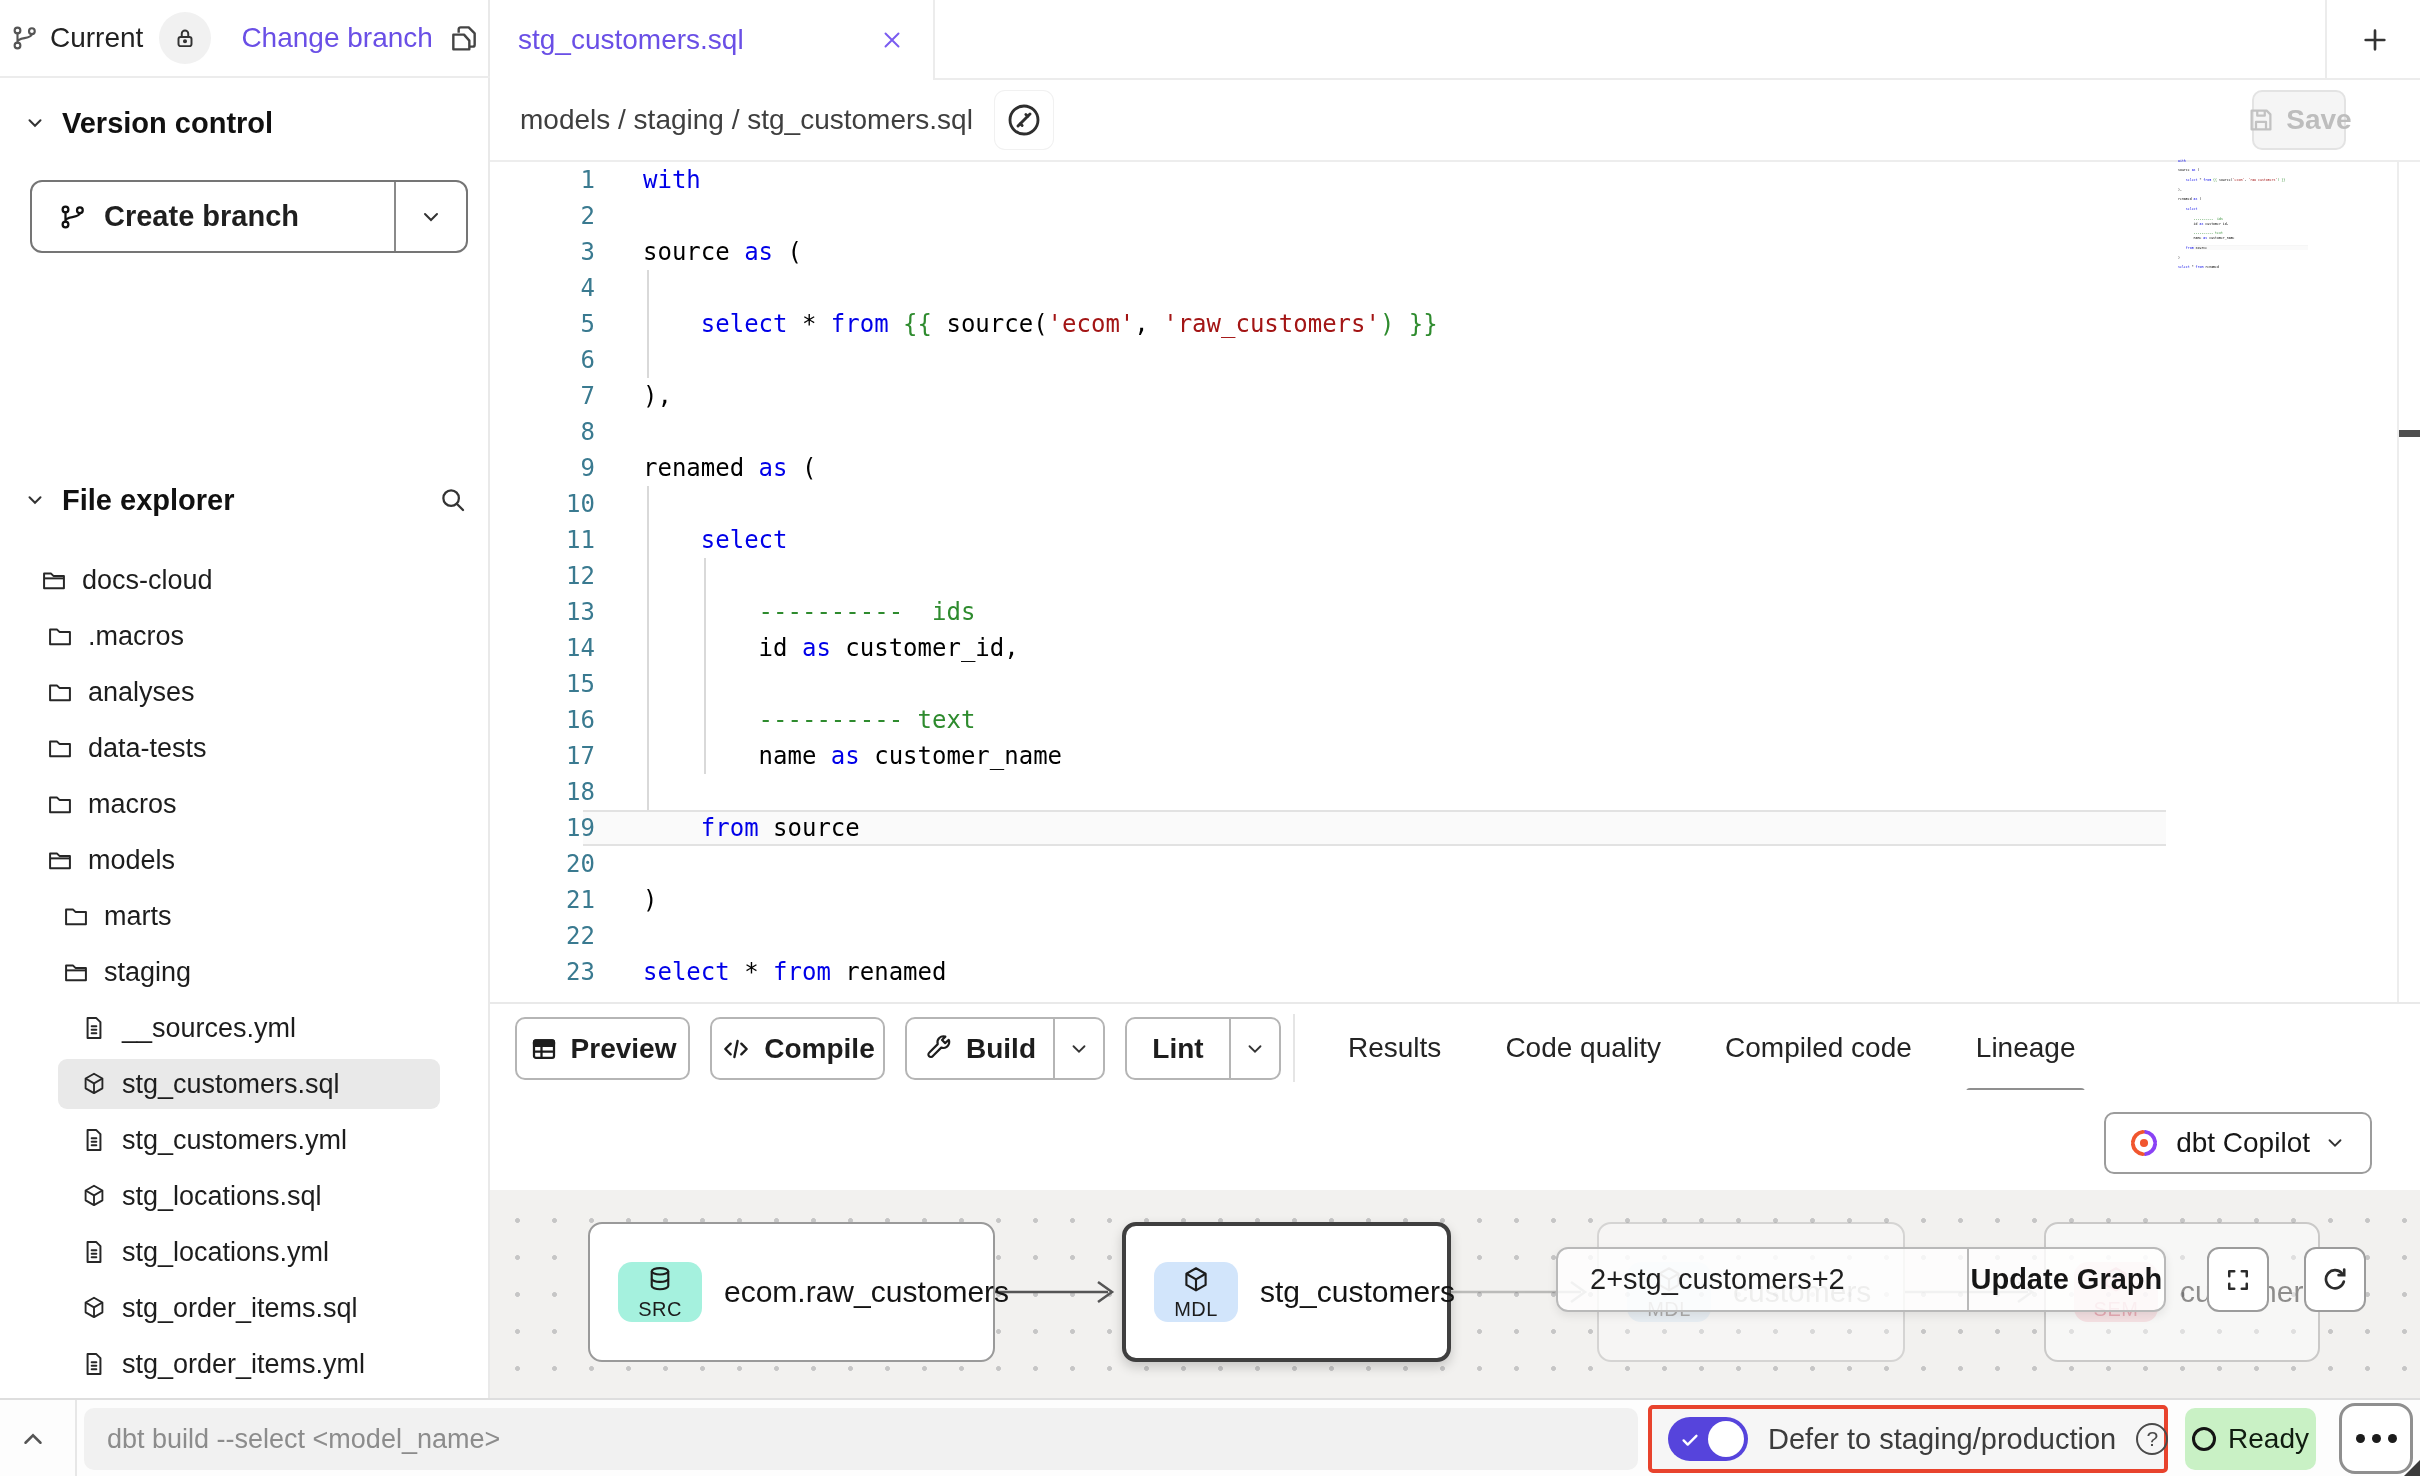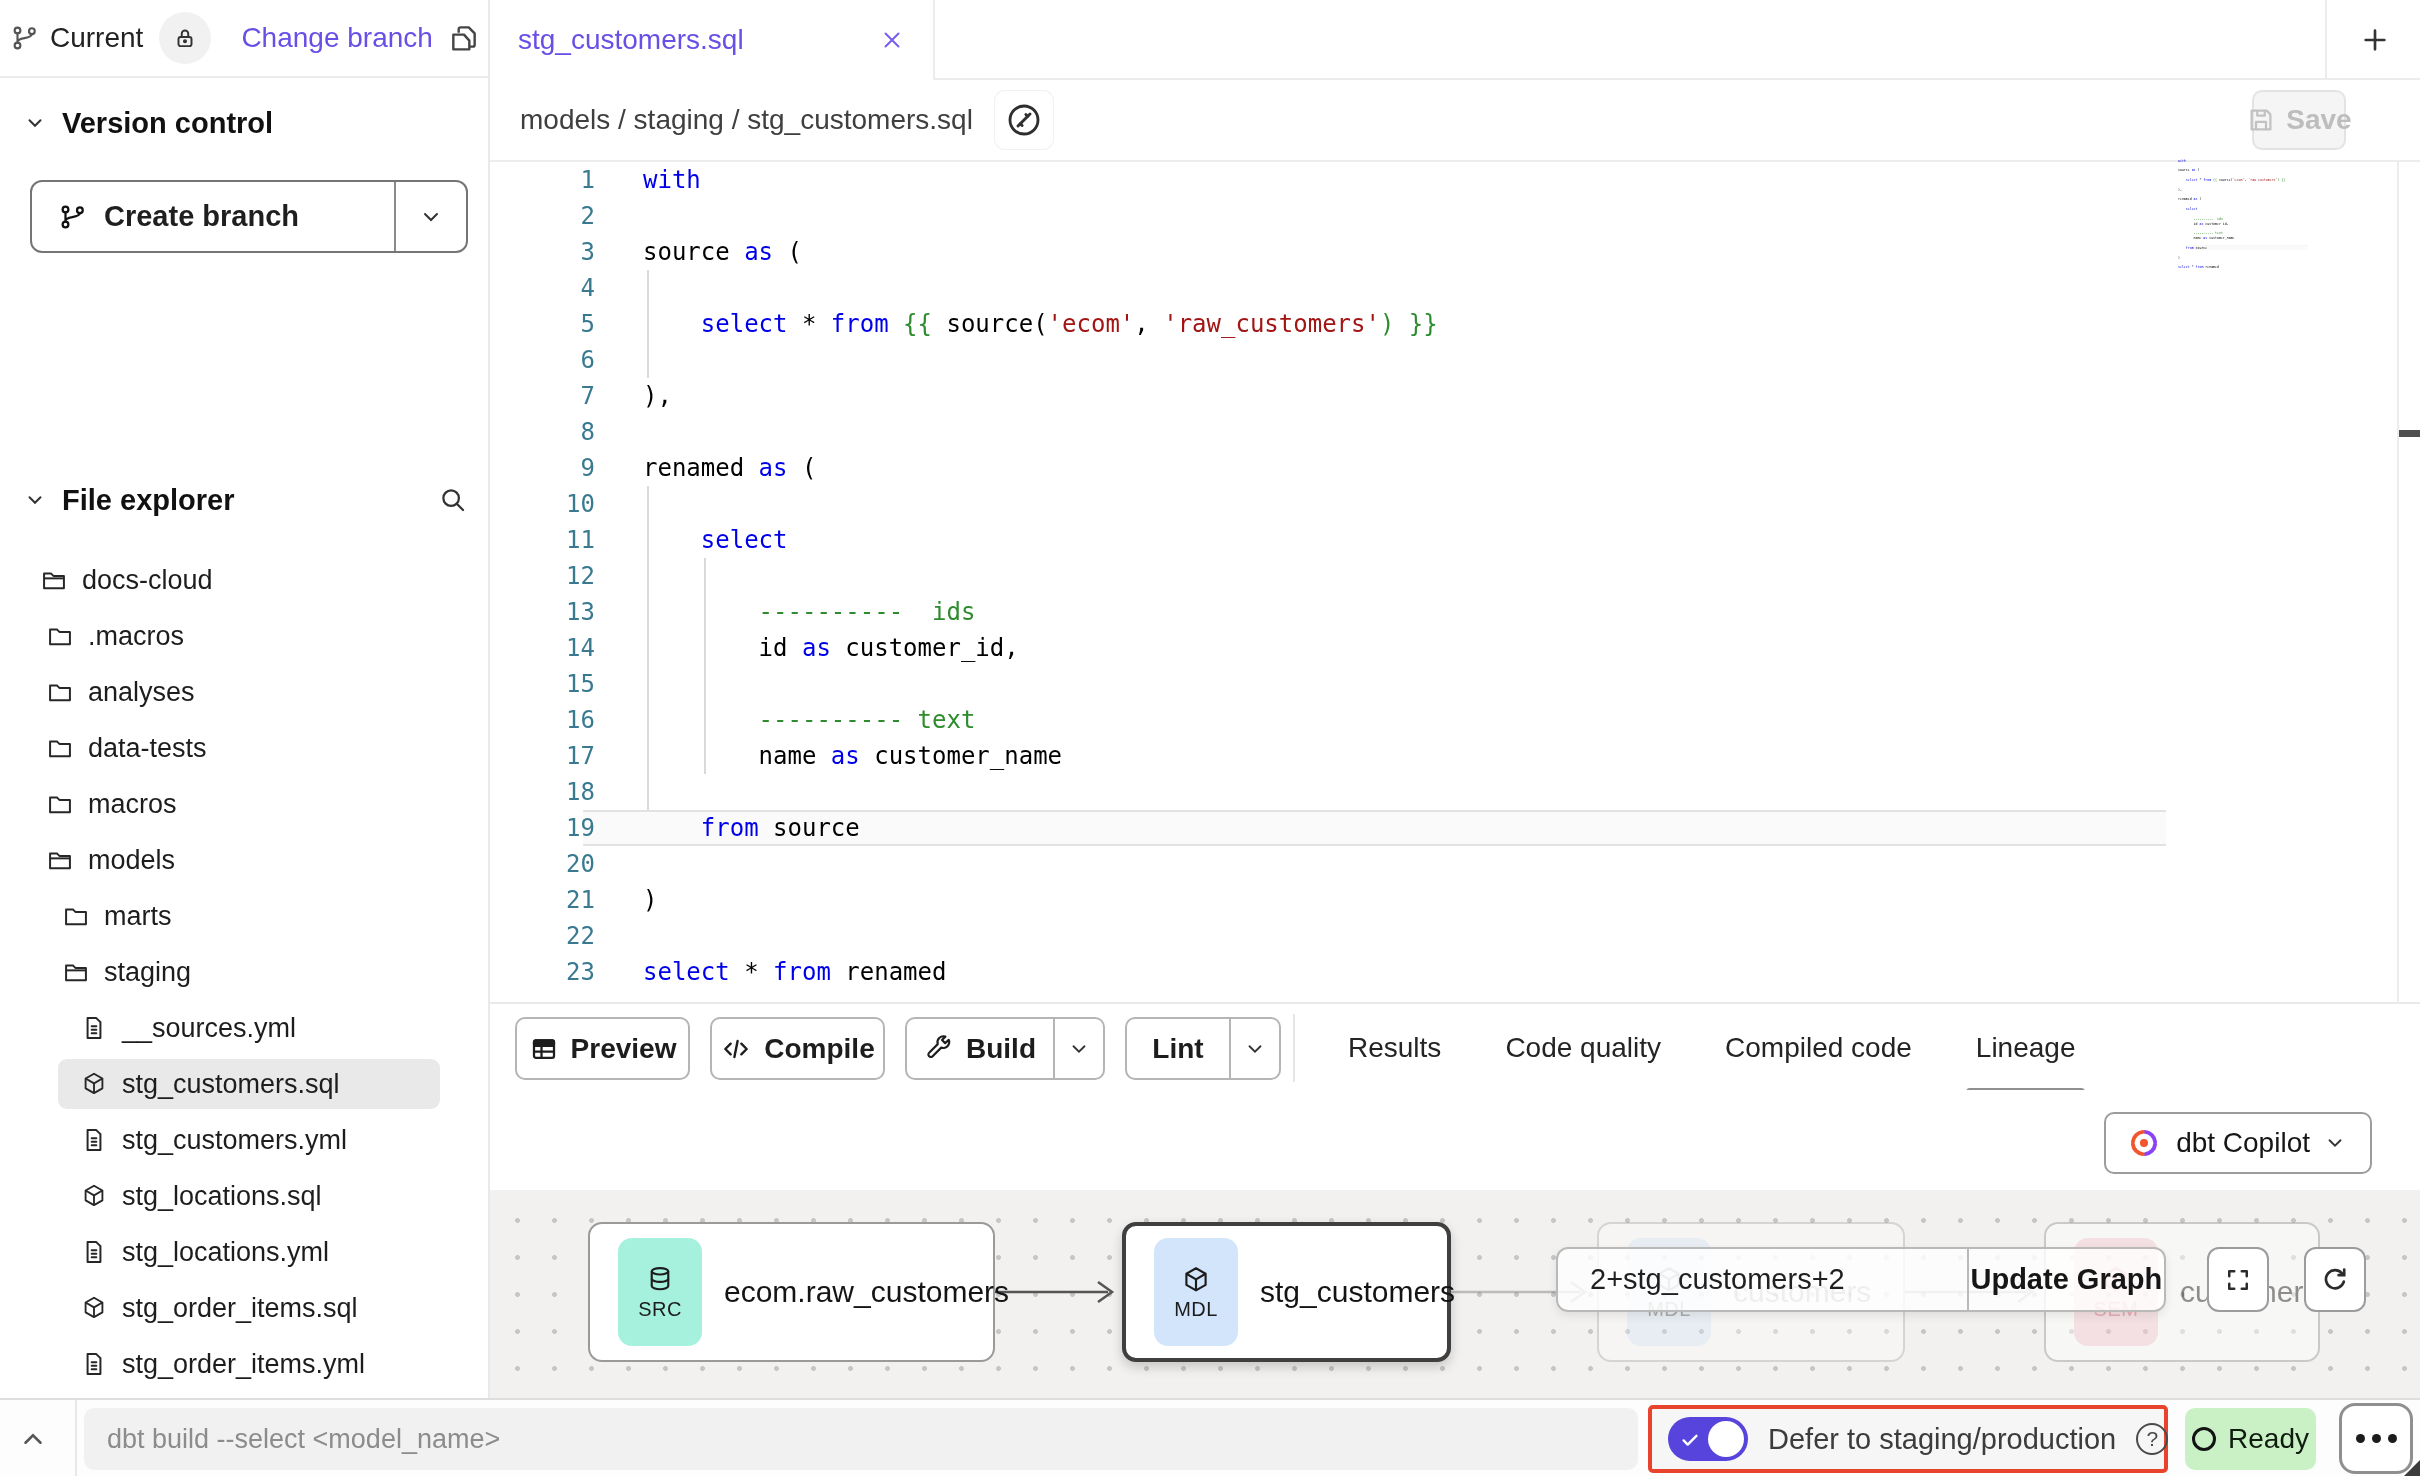--- a/index.html
+++ b/index.html
@@ -108,21 +108,21 @@
                font-size:28px;font-weight:400;color:#161616;cursor:pointer}
 
   
   .canvas{position:absolute;left:490px;top:1190px;width:1930px;height:208px;background:#f2f1ef;
           background-image:radial-gradient(circle,#c6c6c6 2.2px,transparent 2.4px);
           background-size:37px 37px;background-position:9px 12px;overflow:hidden}
   .edges{position:absolute;left:0;top:0}
   .node{position:absolute;top:32px;height:140px;background:#fff;border:2px solid #9a9a9a;border-radius:14px;
         display:flex;align-items:center;padding-left:28px;cursor:pointer}
   .node-title{font-size:30px;color:#141414;margin-left:22px;white-space:nowrap}
-  .badge{width:84px;height:108px;border-radius:14px;display:flex;flex-direction:column;
+  .badge{width:84px;height:60px;border-radius:14px;display:flex;flex-direction:column;
          align-items:center;justify-content:center;gap:2px;flex:none}
   .badge .btext{font-size:20px;font-weight:500;color:#1c1c1c;letter-spacing:.5px}
   .badge-src{background:#a5f1de}.badge-mdl{background:#d2e5fb}
   .badge-sem{background:#f8ccd3}.badge-sem .btext{color:#d6566b}
   .node1{left:98px;width:407px}
   .node2{left:632px;width:329px;border:4px solid #3f3f3f;box-shadow:0 5px 12px rgba(0,0,0,.18)}
   .node3{left:1107px;width:308px;opacity:.32}
   .node4{left:1554px;width:276px;opacity:.45}
   .graph-bar{position:absolute;left:1066px;top:57px;width:610px;height:65px;background:rgba(255,255,255,.8);
              border:2px solid #b9b9b9;border-radius:12px;box-shadow:0 4px 10px rgba(0,0,0,.08);

